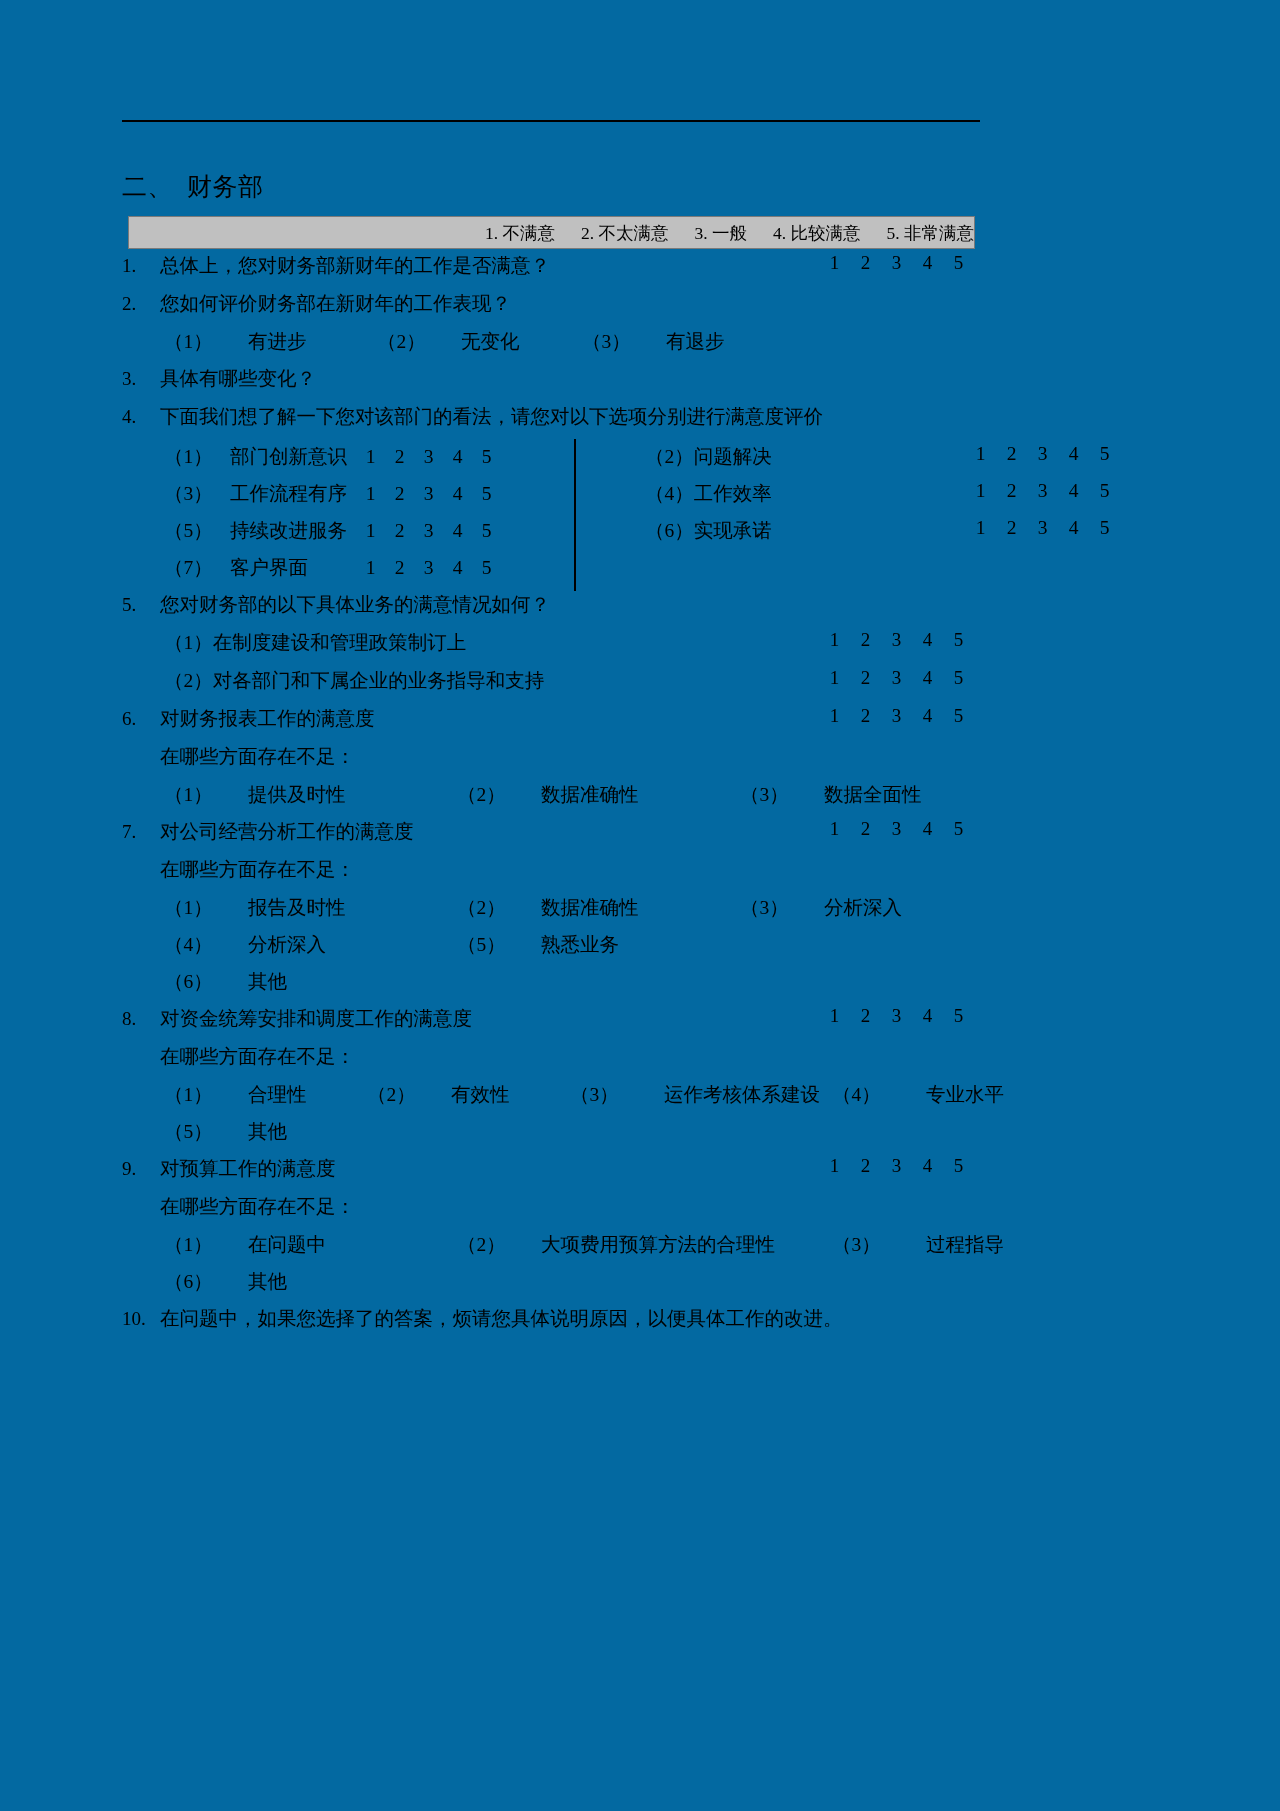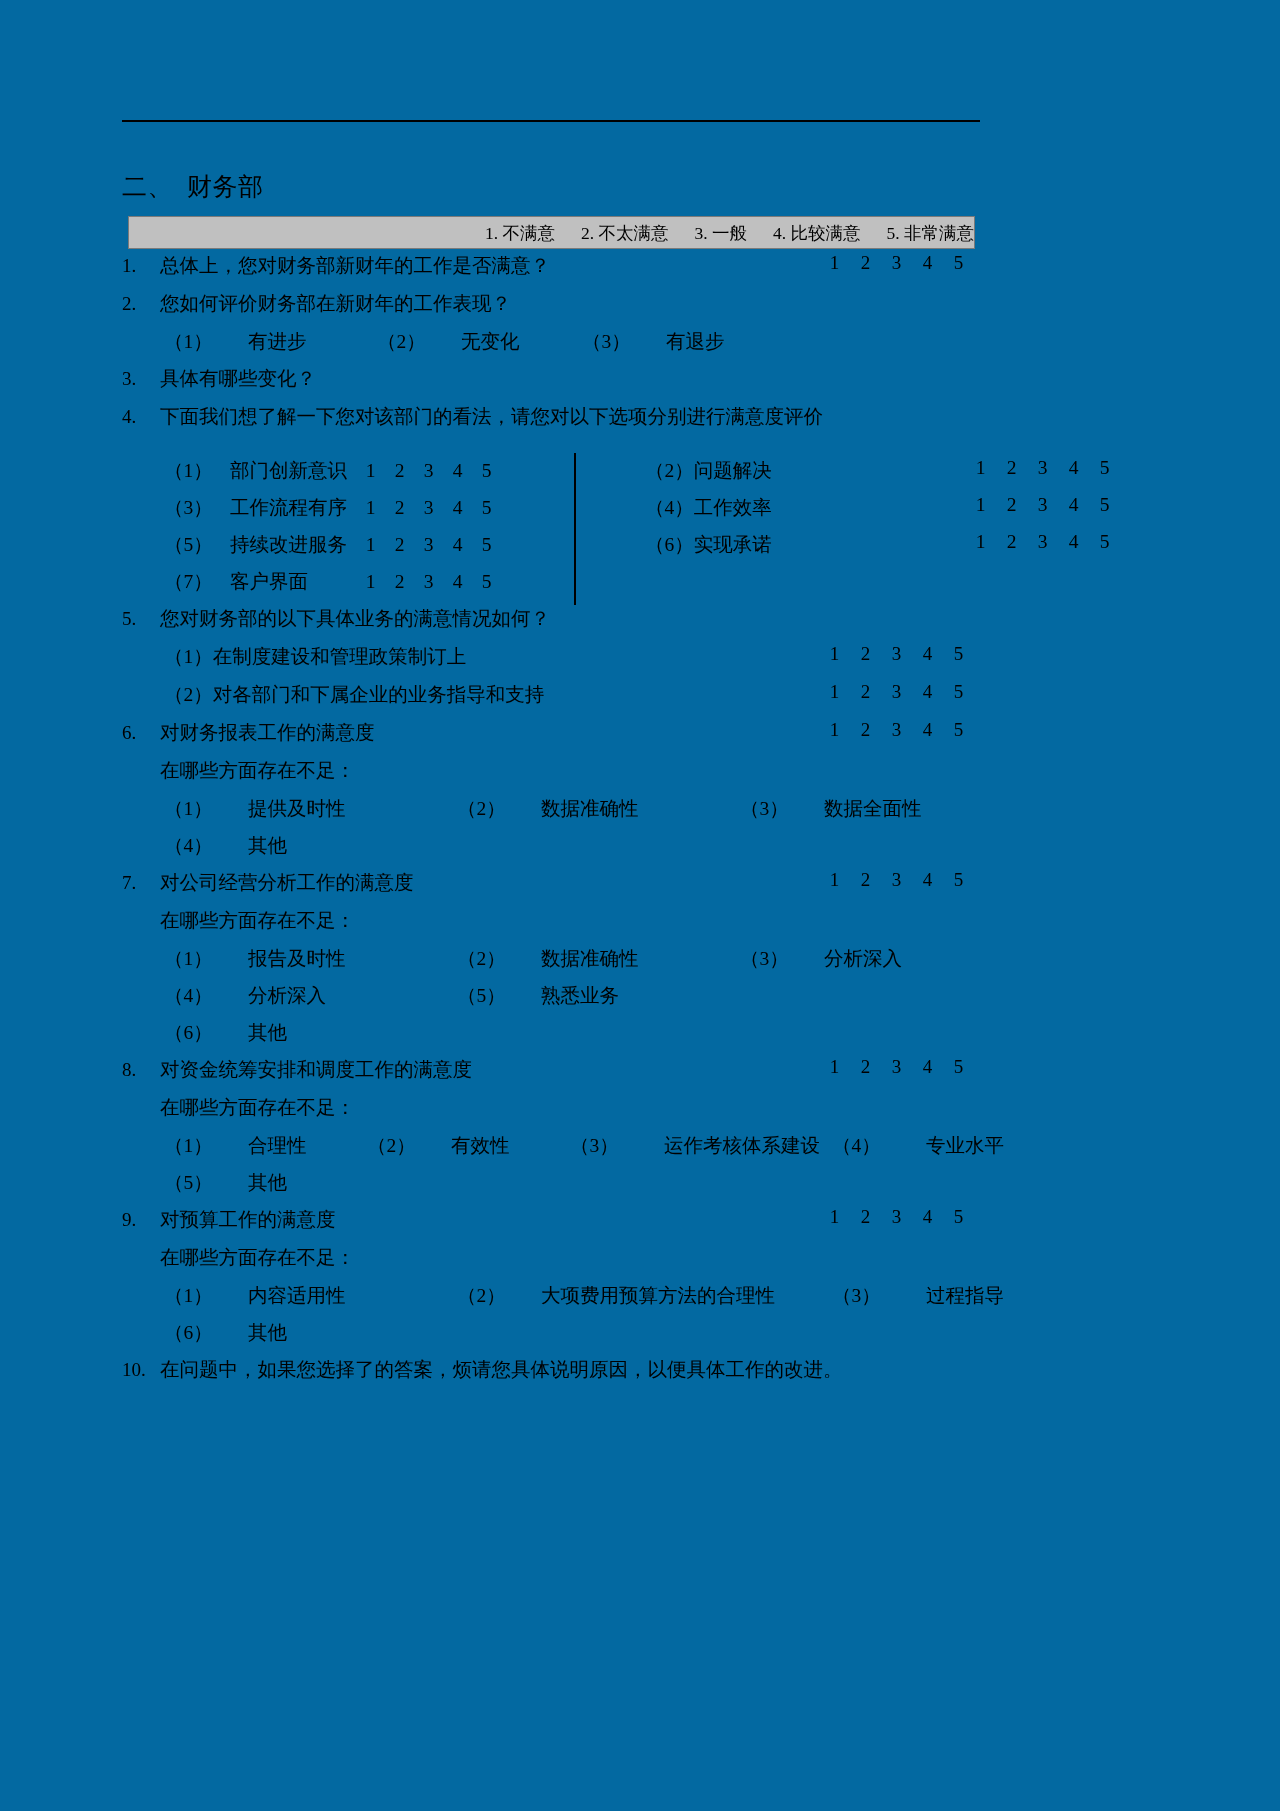--- a/index.html
+++ b/index.html
@@ -96,21 +96,21 @@
   .digits span { display: inline-block; width: 31px; text-align: center; }
 
   
   .sub {
     padding-left: 42px;
   }
 
   
   .q4grid {
     position: relative;
-    margin-top: 16px;
+    margin-top: 2px;
   }
   .q4row {
     position: relative;
     height: 37px;
     white-space: nowrap;
   }
   .q4-left {
     position: absolute;
     left: 42px;
     top: 0;
@@ -275,25 +275,20 @@
       <span class="c" style="left:42px">
         <span style="display:inline-block;width:84px">（1）</span><span>提供及时性</span>
       </span>
       <span class="c" style="left:335px">
         <span style="display:inline-block;width:84px">（2）</span><span>数据准确性</span>
       </span>
       <span class="c" style="left:618px">
         <span style="display:inline-block;width:84px">（3）</span><span>数据全面性</span>
       </span>
     </div>
-    <div class="optrow">
-      <span class="c" style="left:42px">
-        <span style="display:inline-block;width:84px">（4）</span><span>其他</span>
-      </span>
-    </div>
 
     <div class="row">
       <span class="qnum">7.</span>
       <span class="qtext">对公司经营分析工作的满意度</span>
       <span class="digits">
         <span>1</span><span>2</span><span>3</span><span>4</span><span>5</span>
       </span>
     </div>
     <div class="row">
       <span class="qnum"></span>
@@ -361,21 +356,21 @@
       <span class="digits">
         <span>1</span><span>2</span><span>3</span><span>4</span><span>5</span>
       </span>
     </div>
     <div class="row">
       <span class="qnum"></span>
       <span class="qtext">在哪些方面存在不足：</span>
     </div>
     <div class="optrow">
       <span class="c" style="left:42px">
-        <span style="display:inline-block;width:84px">（1）</span><span>内容适用性</span>
+        <span style="display:inline-block;width:84px">（1）</span><span>在问题中</span>
       </span>
       <span class="c" style="left:335px">
         <span style="display:inline-block;width:84px">（2）</span><span>大项费用预算方法的合理性</span>
       </span>
       <span class="c" style="left:710px">
         <span style="display:inline-block;width:94px">（3）</span><span>过程指导</span>
       </span>
     </div>
     <div class="optrow">
       <span class="c" style="left:42px">

